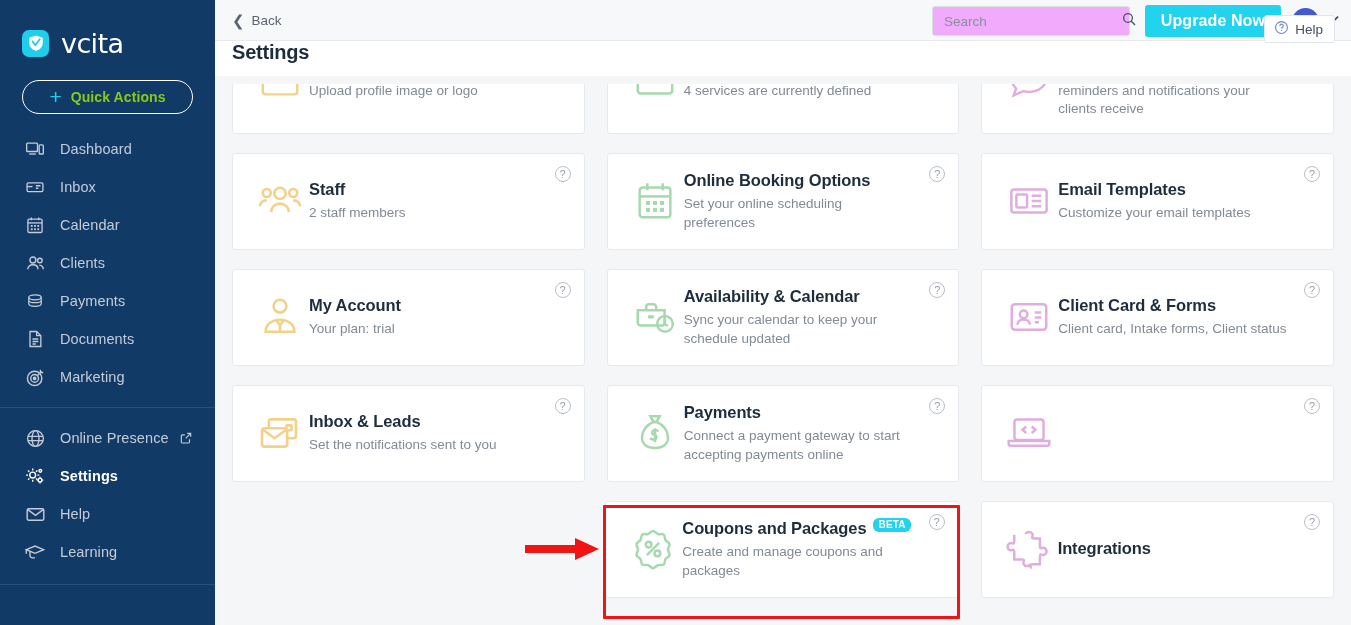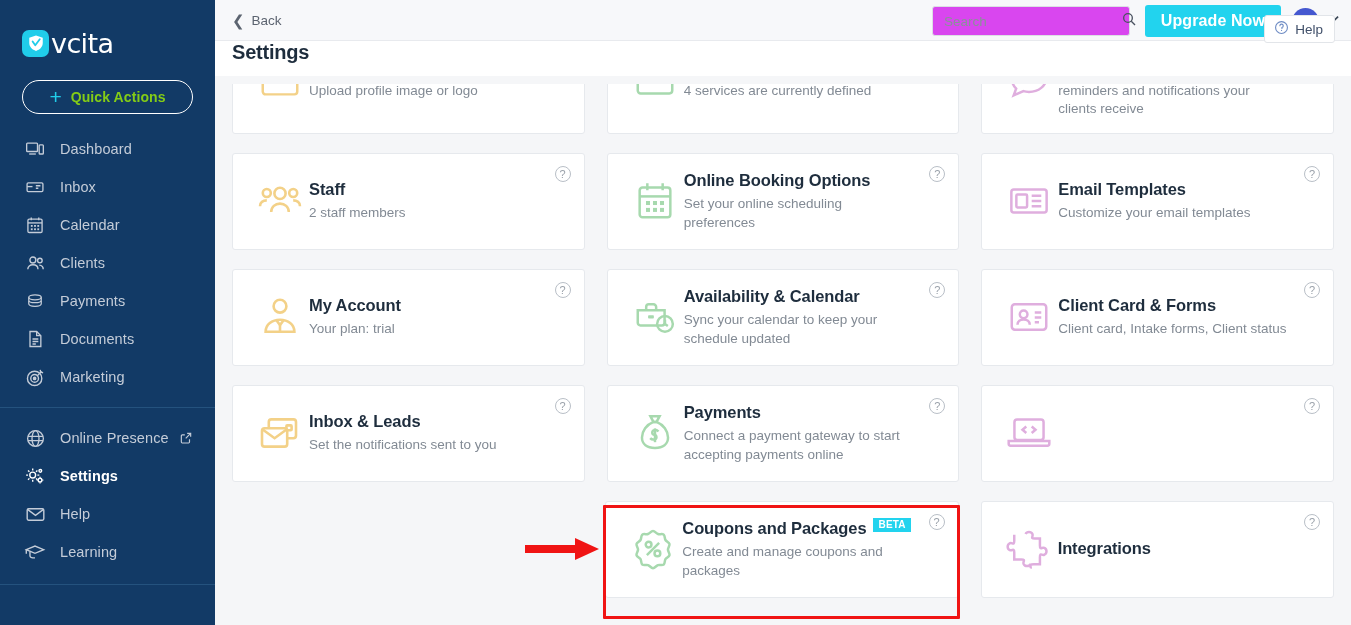--- a/index.html
+++ b/index.html
@@ -27,21 +27,21 @@
     background: #20cdea;
     display: flex; align-items: center; justify-content: center;
     flex: 0 0 auto;
   }
   .logo-mark svg { display: block; }
   .logo-text {
     color: #ffffff;
     font-size: 27px;
     font-weight: 400;
     letter-spacing: -0.6px;
-    margin-left: 2px;
+    margin-left: 12px;
     line-height: 1;
     font-family: "DejaVu Sans", sans-serif;
   }
   .quick-actions {
     margin: 14px 22px 0 22px;
     height: 34px;
     border: 1.5px solid #ffffff;
     border-radius: 18px;
     display: flex; align-items: center; justify-content: center;
     gap: 9px;
@@ -98,21 +98,21 @@
   }
   .back-btn {
     display: flex; align-items: center; gap: 7px;
     margin-left: 17px; cursor: pointer;
     color: #5c6470; font-size: 13.5px;
   }
   .back-chev { font-size: 15px; color: #5c6470; line-height: 1; }
   .search-box {
     position: absolute; right: 221px; top: 6px;
     width: 198px; height: 30px;
-    background: #d946ef; border: 1px solid #dcdfe4; border-radius: 3px;
+    background: #f0abfc; border: 1px solid #dcdfe4; border-radius: 3px;
     display: flex; align-items: center; padding: 0 8px 0 11px;
   }
   .search-box input {
     border: none; outline: none; flex: 1;
     font-size: 13.5px; color: #333;
     font-family: "Liberation Sans", sans-serif;
     background: transparent;
   }
   .search-box input::placeholder { color: #8a9099; }
   .upgrade-btn {
@@ -189,21 +189,21 @@
   .card-body { flex: 1; padding-right: 22px; }
   .card-title {
     font-size: 16.5px; color: #1e2d3d; font-weight: bold;
     letter-spacing: -.1px; line-height: 1.2;
     display: inline-block; vertical-align: middle;
   }
   .beta {
     display: inline-block; vertical-align: middle;
     background: #22d3ee; color: #fff;
     font-size: 10px; font-weight: bold;
-    padding: 1px 5px 2px 5px; border-radius: 0;
+    padding: 1px 5px 2px 5px; border-radius: 6px;
     margin-left: 7px; position: relative; top: -3px;
     letter-spacing: .2px;
   }
   .card-sub {
     font-size: 13.5px; color: #828a94;
     margin-top: 5px; line-height: 1.35;
     max-width: 232px;
   }
   .qmark {
     position: absolute; right: 13px; top: 12px;

